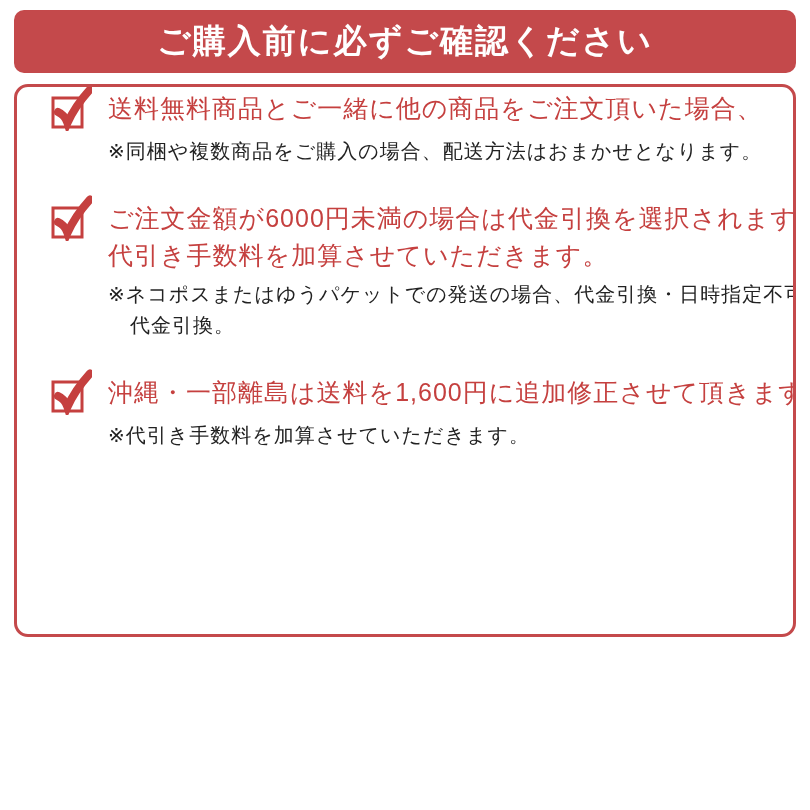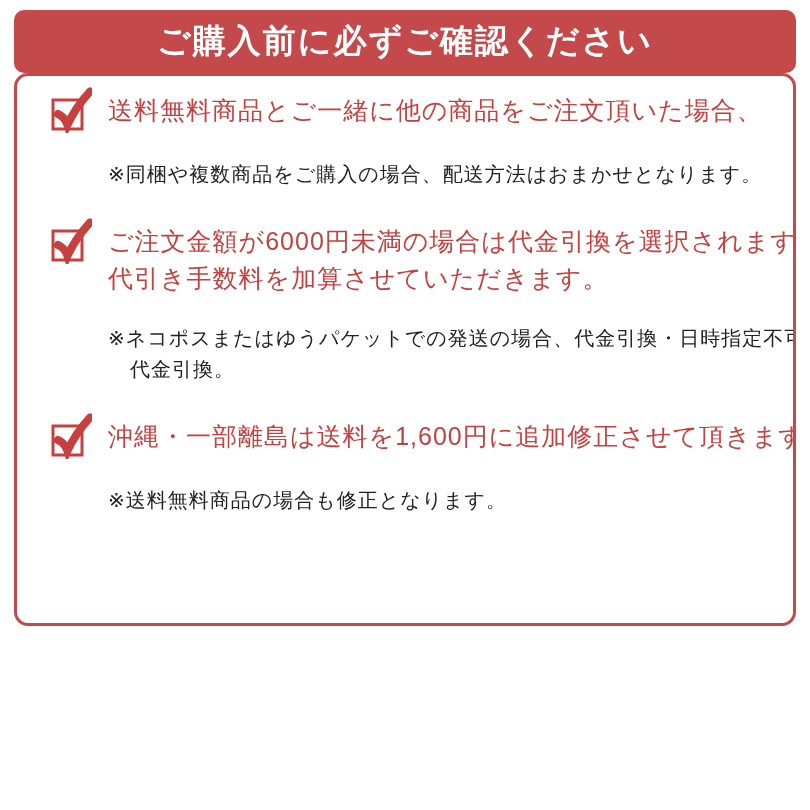--- a/index.html
+++ b/index.html
@@ -16,55 +16,56 @@
     font-family:"Liberation Sans","DejaVu Sans",sans-serif;
     overflow:hidden;
   }
   .page{ width:810px; height:810px; padding:10px 14px 0; }
 
   .header-banner{
     height:63px;
     background:var(--header-bg);
     border-radius:10px;
     display:flex; align-items:center; justify-content:center;
+    margin-bottom:11px;
   }
   .header-banner .title{
     color:#ffffff;
     font-size:33px;
     font-weight:bold;
     letter-spacing:2px;
     white-space:nowrap;
   }
 
   .content-box{
     height:553px;
     border:3px solid var(--box-border);
     border-radius:14px;
     background:#ffffff;
-    padding:16px 0 0;
+    padding:3px 0 0;
     overflow:hidden;
   }
 
   .item{ padding-left:33px; margin-bottom:33px; }
   .item-head{ display:flex; align-items:flex-start; gap:16px; }
   .checkbox{ width:42px; height:46px; flex:none; margin-top:-5px; }
   .checkbox svg{ display:block; }
 
   .item-text .text-line{
     color:var(--accent-text);
     font-size:25px;
     font-weight:500;
     line-height:37px;
     letter-spacing:1px;
     white-space:nowrap;
   }
 
   .item-note{
     padding-left:58px;
-    margin-top:26px;
+    margin-top:5px;
   }
   .item-note .note-line{
     color:var(--note-text);
     font-size:20px;
     line-height:31px;
     letter-spacing:1px;
     white-space:nowrap;
   }
   .item-note .note-line.indent{ padding-left:22px; }
 </style>
@@ -121,18 +122,18 @@
           <svg width="42" height="46" viewBox="0 0 42 46" aria-hidden="true">
             <rect x="3" y="13" width="29" height="29" fill="none" stroke="#c5403f" stroke-width="3"></rect>
             <path d="M8 27 Q15 30 17.5 38 Q25 21 40 4.5" fill="none" stroke="#c5403f" stroke-width="8" stroke-linecap="round"></path>
           </svg>
         </span>
         <div class="item-text">
           <div class="text-line">沖縄・一部離島は送料を1,600円に追加修正させて頂きます。</div>
         </div>
       </div>
       <div class="item-note">
-        <div class="note-line">※送料無料商品の場合も修正となります。</div>
+        <div class="note-line">※代引き手数料を加算させていただきます。</div>
       </div>
     </div>
 
   </div>
 </div>
 
 </body></html>

